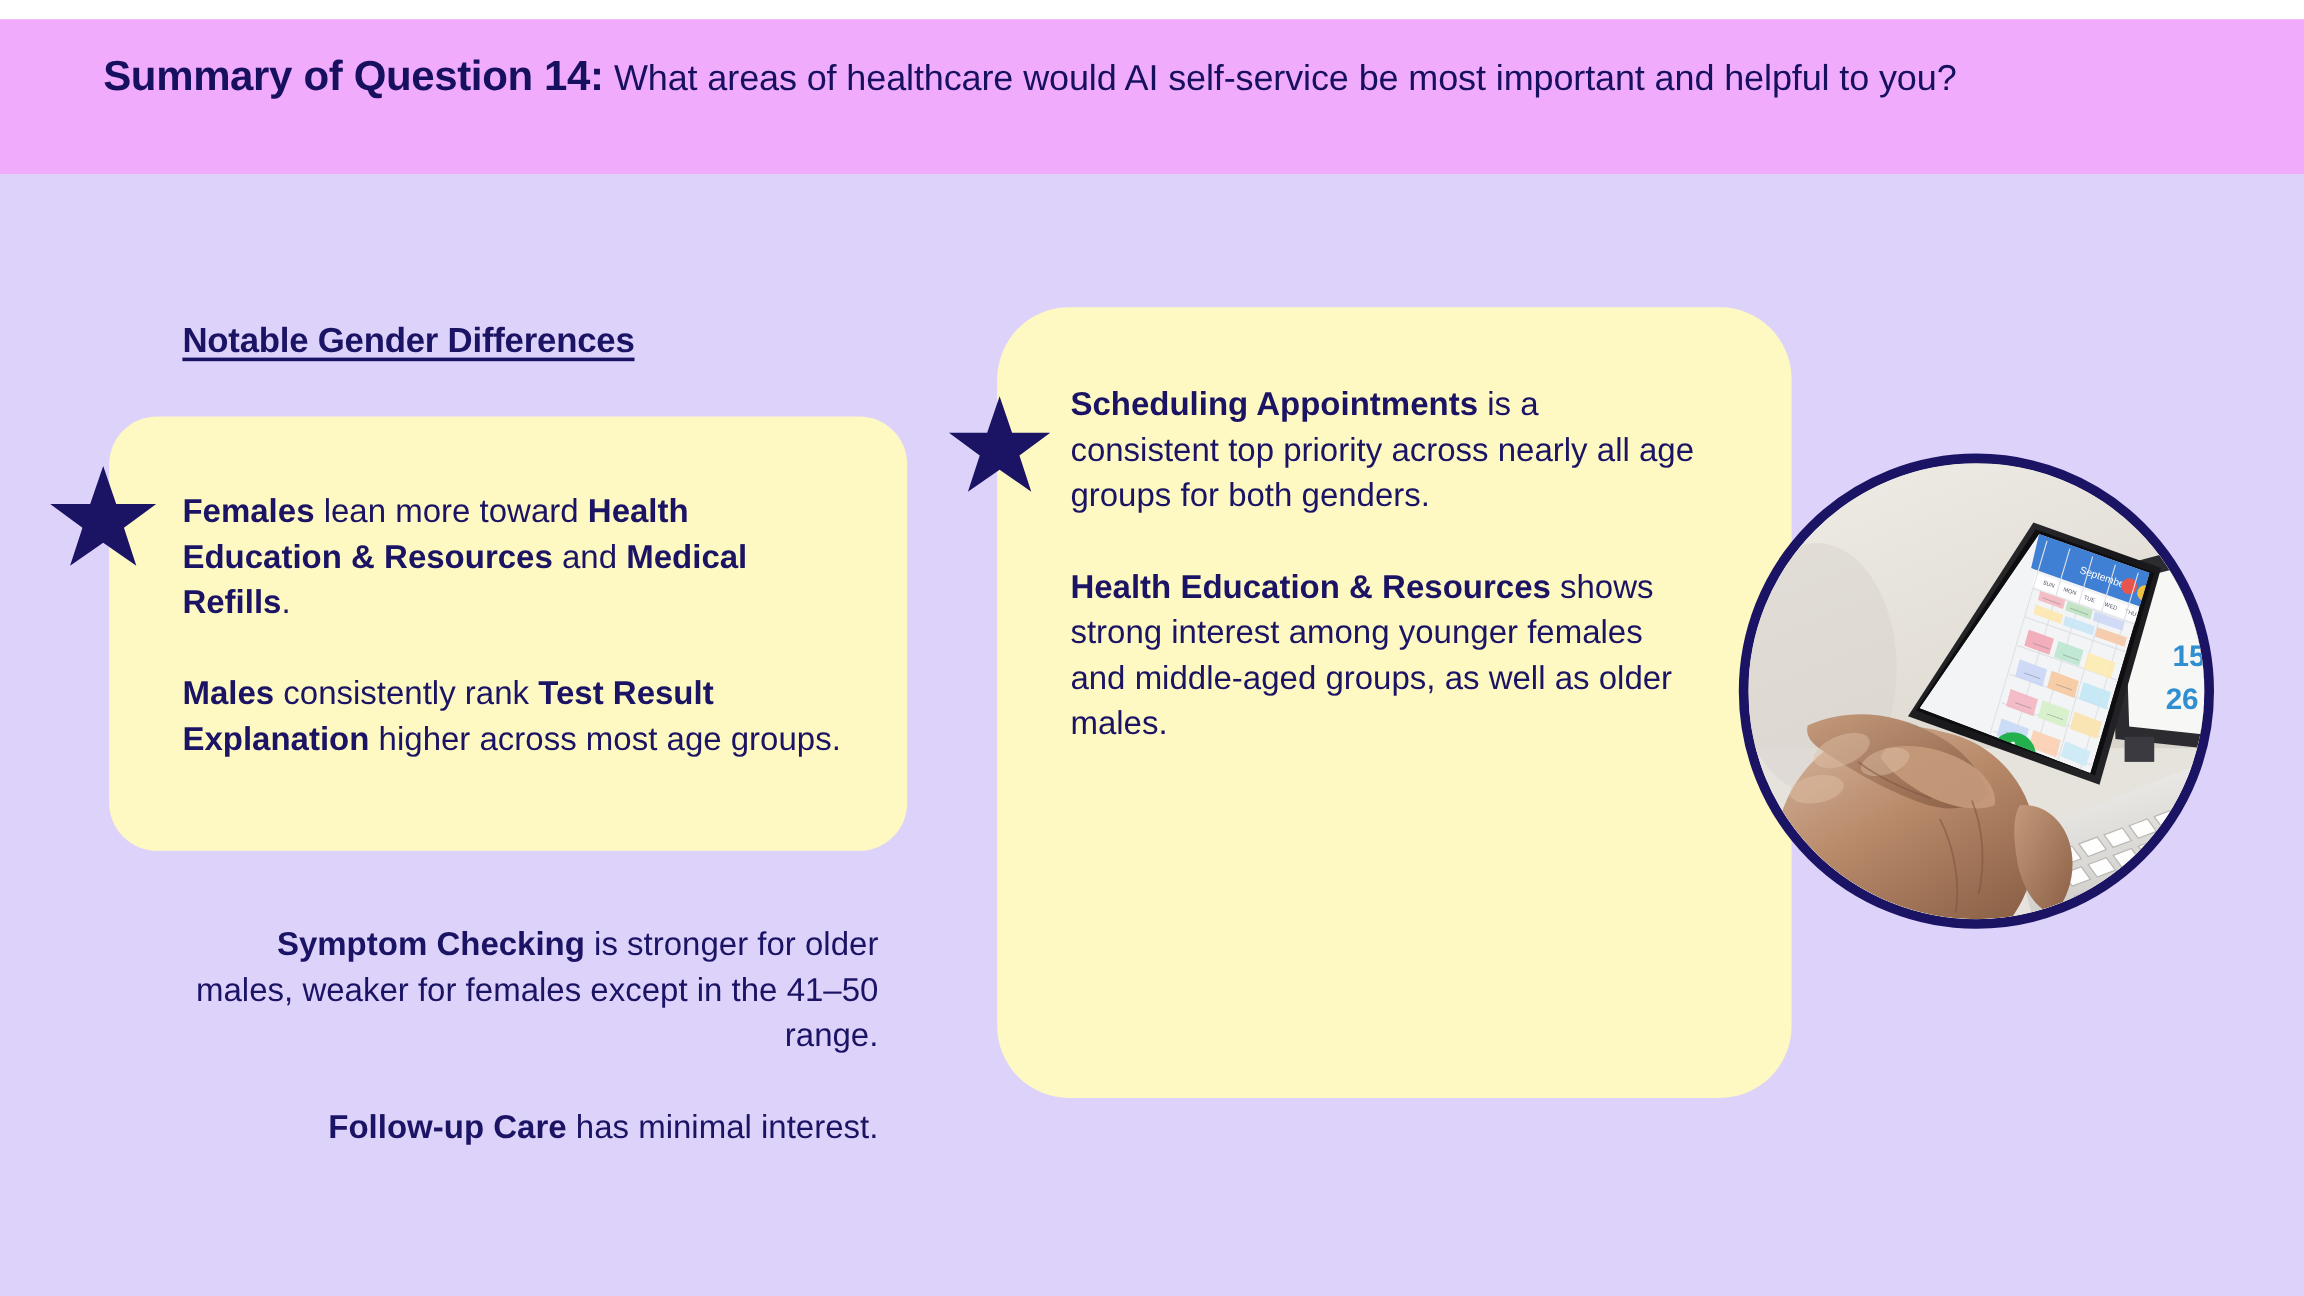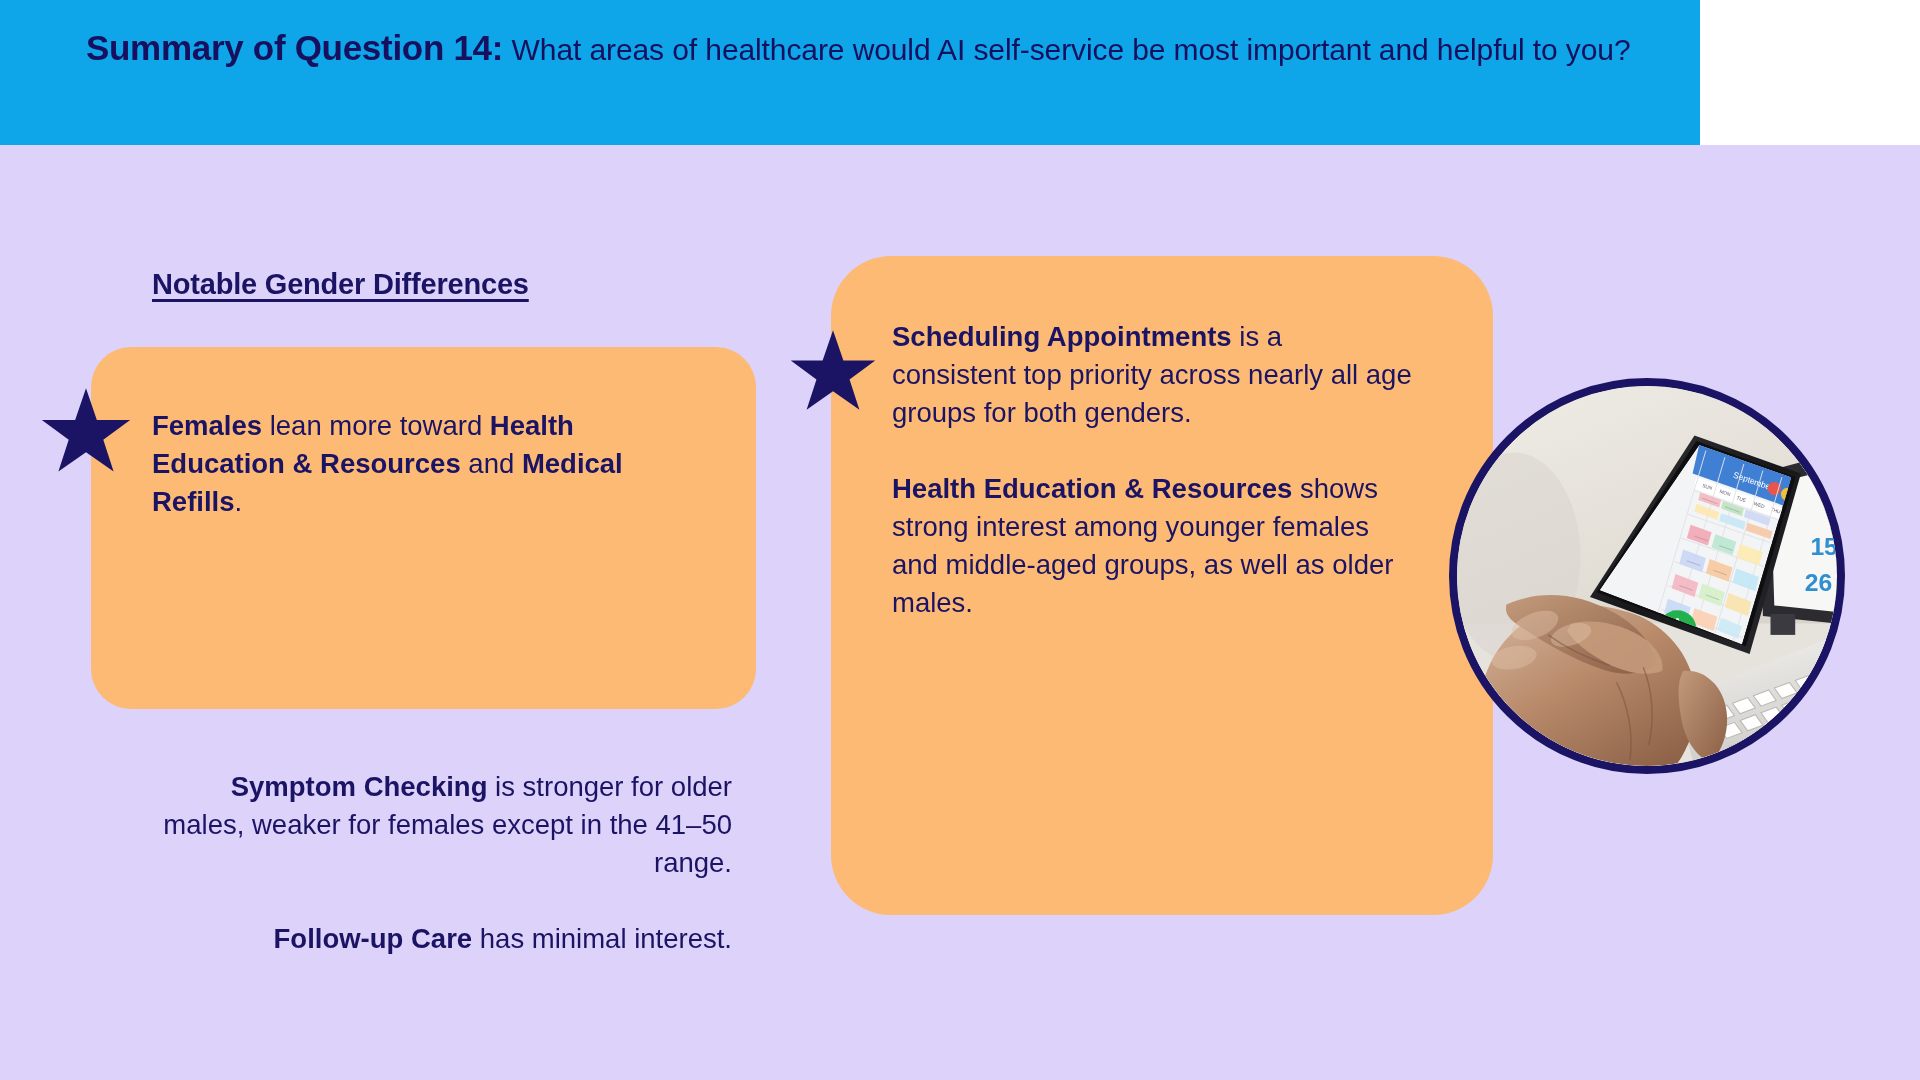--- a/index.html
+++ b/index.html
@@ -19,24 +19,24 @@
     position: relative;
     width: 1920px;
     height: 1080px;
     background: #ffffff;
   }
 
   
   .header-band {
     position: absolute;
     left: 0;
-    top: 0;
-    width: 1700px;
+    top: 16px;
+    width: 1920px;
     height: 145px;
-    background: #0ea5e9;
+    background: #f0abfc;
     box-sizing: border-box;
   }
   .header-inner {
     position: absolute;
     left: 86px;
     top: 28px;
     width: 1780px;
   }
   .header-line1 {
     color: #16105e;
@@ -83,21 +83,21 @@
     font-weight: bold;
     letter-spacing: -0.2px;
     text-decoration: underline;
     text-underline-offset: 5px;
     text-decoration-thickness: 3px;
   }
 
   
   .card {
     position: absolute;
-    background: #fdba74;
+    background: #fef9c3;
     border-radius: 40px;
   }
   .card.left-card {
     left: 91px;
     top: 347px;
     width: 665px;
     height: 362px;
   }
   .card.right-card {
     left: 831px;
@@ -204,20 +204,23 @@
 
   <div class="section-heading">Notable Gender Differences</div>
 
   <div class="watermark wm-1">t</div>
   <div class="watermark wm-2">t</div>
 
   <div class="card left-card">
     <div class="card-text">
       <p>
         <b>Females</b><span> lean more toward </span><b>Health Education &amp; Resources</b><span> and </span><b>Medical Refills</b><span>.</span>
+      </p>
+      <p>
+        <b>Males</b><span> consistently rank </span><b>Test Result Explanation</b><span> higher across most age groups.</span>
       </p>
     </div>
   </div>
 
   <div class="star star-left">
     <svg width="92" height="88" viewBox="0 0 100 95" xmlns="http://www.w3.org/2000/svg">
       <polygon points="50,0 61.8,34.5 98.0,34.5 68.8,56.0 80.0,90.5 50,69.5 20.0,90.5 31.2,56.0 2.0,34.5 38.2,34.5" fill="#1b1464"></polygon>
     </svg>
   </div>
 

